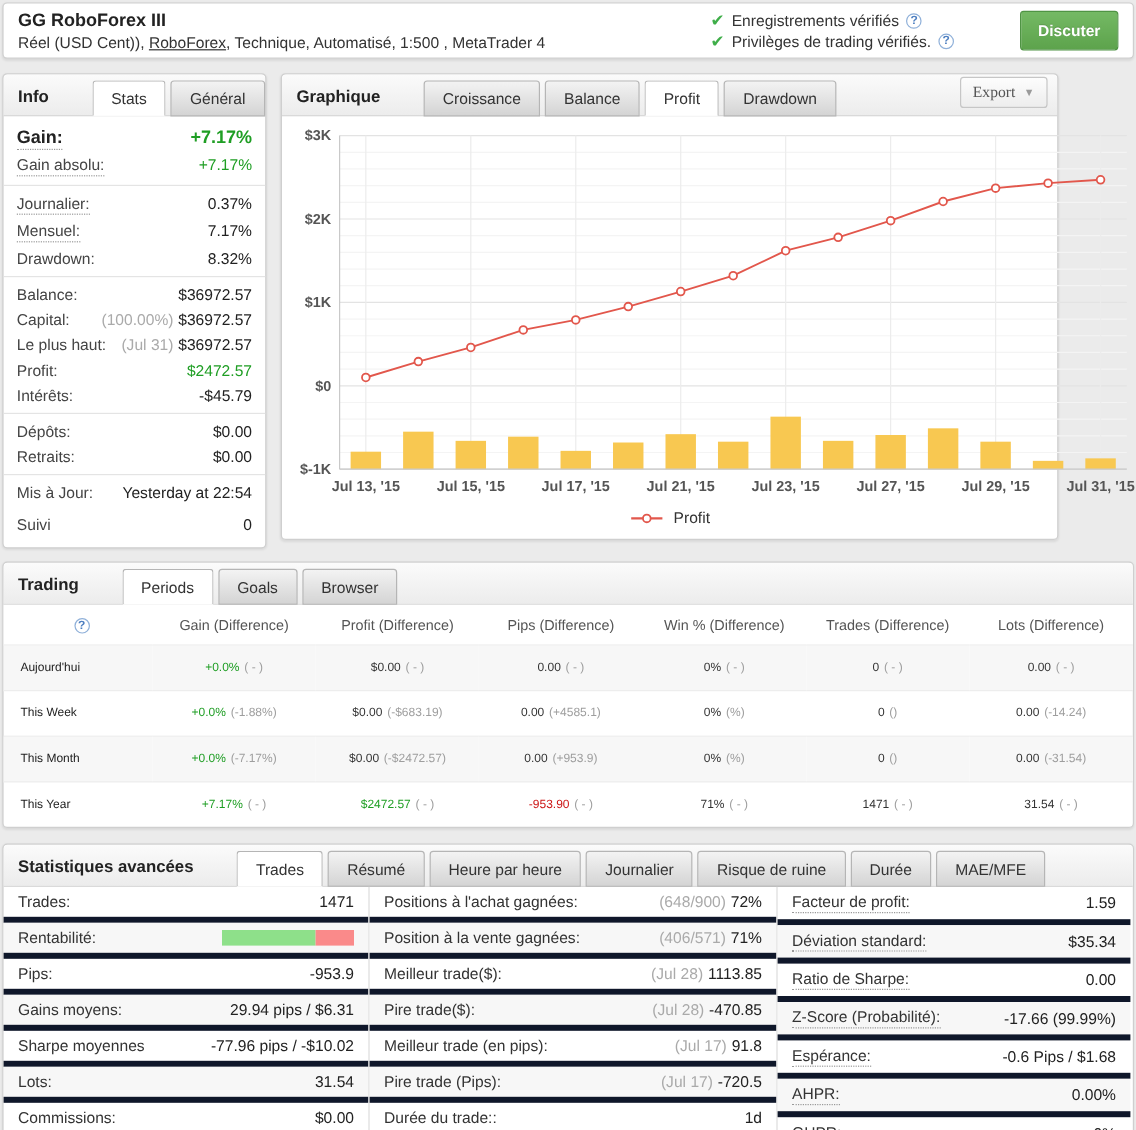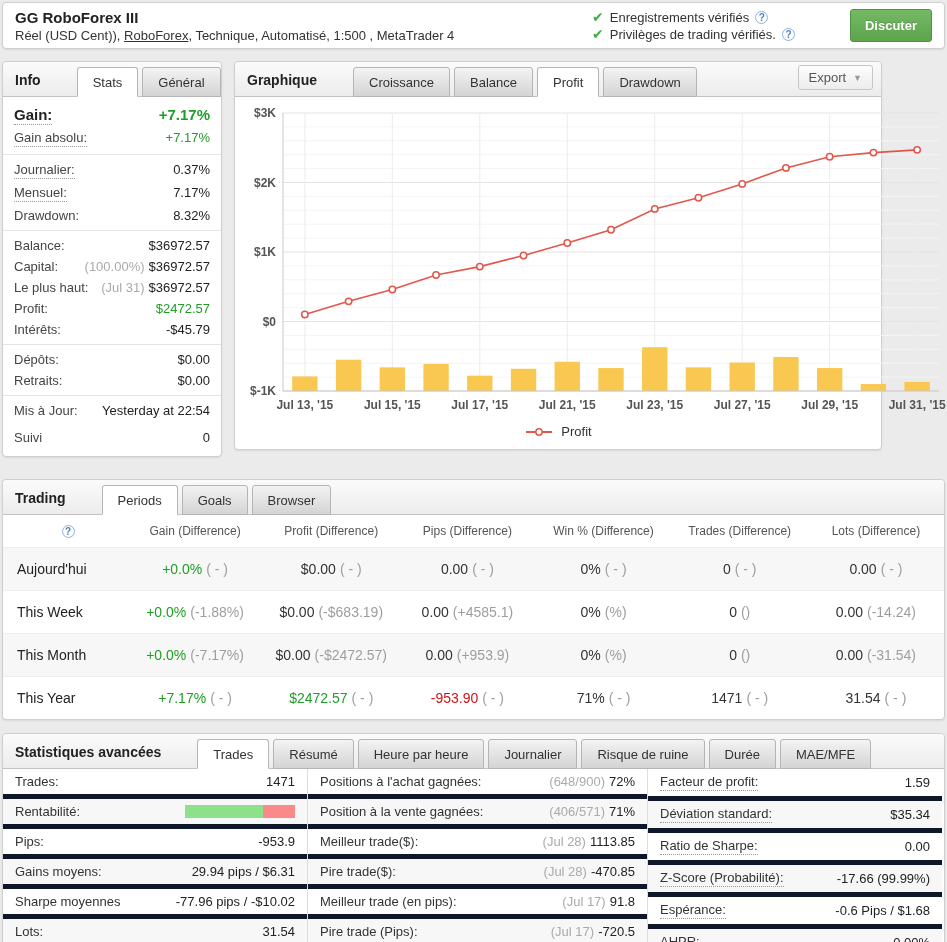--- a/index.html
+++ b/index.html
@@ -42,21 +42,21 @@
   .section-label { font-weight: bold; font-size: 14px; color: #222; margin: 0 12px 8px 4px; white-space: nowrap; }
   .tab {
     margin: 0 2px -1px 2px; padding: 7px 15px 6px; font-size: 13px; color: #333;
     border: 1px solid #b5b5b5; border-radius: 3px 3px 0 0; cursor: pointer; white-space: nowrap;
     background: linear-gradient(#f3f3f3, #d4d4d4);
   }
   .tab.active { background: #fff; border-bottom: 1px solid #fff; }
   .export-btn {
     margin-left: auto; margin-bottom: 6px; padding: 4px 10px; cursor: pointer;
     background: linear-gradient(#fdfdfd, #ededed); border: 1px solid #c6c6c6; border-radius: 3px;
-    color: #555; font-size: 13px; display: flex; align-items: center; gap: 7px;
+    color: #555; font-size: 13px; display: flex; align-items: center; gap: 7px; font-family: Liberation Serif, serif;
   }
   .caret { font-size: 9px; color: #9a9a9a; }
   
   .row2 { display: flex; margin-top: 12px; align-items: flex-start; }
   .info-card { width: 220px; min-height: 396px; flex: 0 0 auto; }
   .chart-card { width: 648px; margin-left: 10px; flex: 0 0 auto; }
   .info-group { padding: 4px 0; border-bottom: 1px solid #e4e4e4; }
   .info-group:last-child { border-bottom: none; }
   .info-row { display: flex; justify-content: space-between; align-items: baseline; padding: 3px 11px; }
   .info-row.big { font-size: 15px; padding: 5px 11px 2px; }
@@ -66,25 +66,25 @@
   .ivalue { color: #222; text-align: right; }
   .green { color: #1f9e24; }
   .red { color: #cc1414; }
   .bold { font-weight: bold; }
   .prefix { color: #aaa; margin-right: 4px; }
   .spacer-row { height: 6px; }
   
   #chart-container { padding: 4px 0 0 0; }
   .legend { display: flex; justify-content: center; align-items: center; gap: 7px; padding: 2px 0 10px; color: #333; font-size: 13px; cursor: pointer; }
   
-  .trading-card { margin-top: 22px; }
+  .trading-card { margin-top: 11px; }
   table.ttable { width: 100%; border-collapse: collapse; table-layout: fixed; }
   table.ttable col.c-name { width: 124px; }
   .ttable th { font-weight: normal; font-size: 12px; color: #555; padding: 9px 4px; text-align: center; background: #fff; }
-  .ttable td { text-align: center; padding: 13px 4px; font-size: 14px; }
+  .ttable td { text-align: center; padding: 13px 4px; font-size: 10px; }
   .ttable td.rowname { text-align: left; padding-left: 14px; color: #222; }
   .ttable tbody tr { border-top: 1px solid #ededed; }
   .ttable tbody tr:nth-child(odd) { background: #f7f7f7; }
   .diff { color: #9e9e9e; margin-left: 4px; }
   
   .adv-card { margin-top: 13px; }
   .adv-cols { display: flex; }
   .adv-col { flex: 0 0 auto; }
   .adv-col.w1 { width: 304px; }
   .adv-col.w2 { width: 340px; border-left: 1px solid #ddd; }

